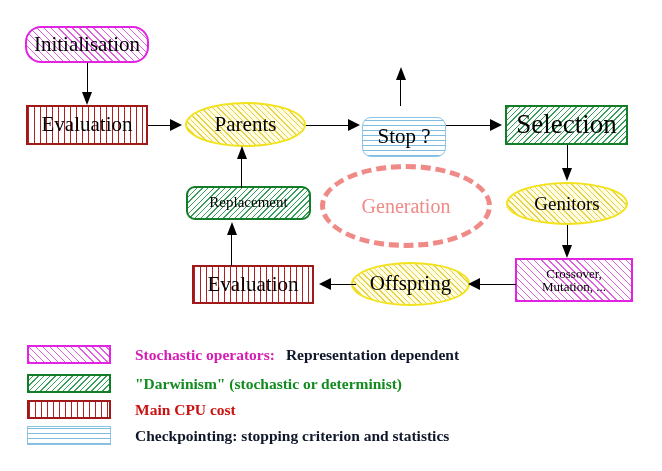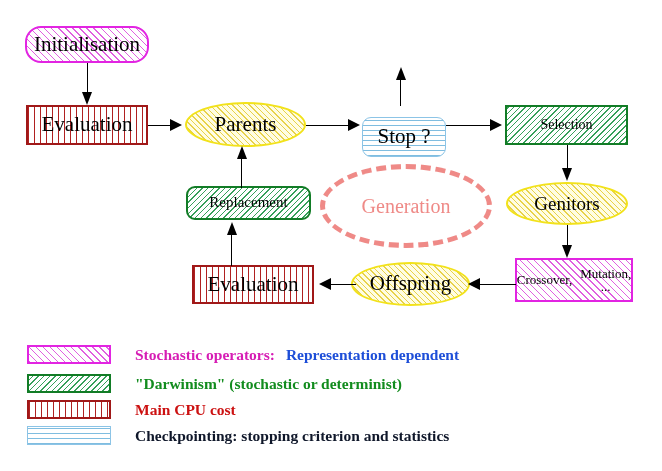--- a/index.html
+++ b/index.html
@@ -67,21 +67,21 @@
          border-bottom:13px solid #000;}
   .ah.down{border-left:5px solid transparent;border-right:5px solid transparent;
            border-top:13px solid #000;}
 
   
   .legend-row{position:absolute;left:0;display:flex;align-items:center;}
   .swatch{width:84px;height:19px;box-sizing:border-box;margin-left:27px;}
   .legend-text{margin-left:24px;font-weight:bold;font-size:15.5px;
                white-space:nowrap;letter-spacing:0px;}
   .lt-magenta{color:#d61cb4;}
-  .lt-gold{color:#1d4ed8;margin-top:43px;}
+  .lt-gold{color:#0f172a;margin-top:43px;}
   .lt-green{color:#128c1e;}
   .lt-red{color:#cc1111;}
   .lt-blue{color:#0f172a;}
   .sp{display:inline-block;width:11px;}
 </style>
 </head>
 <body>
 
 <div id="stage">
 
@@ -96,36 +96,36 @@
   <div class="node fill-yellow ellipse" style="left:185px;top:102px;width:121px;height:45px;">
     <span class="lbl" style="font-size:21px;text-align:center;">Parents</span>
   </div>
 
 
   <div class="node fill-blue rounded" style="left:362px;top:105px;width:84px;height:40px;">
     <span class="lbl" style="font-size:21px;">Stop ?</span>
   </div>
 
   <div class="node fill-green" style="left:505px;top:105px;width:123px;height:40px;">
-    <span class="lbl" style="font-size:14px;">Selection</span>
+    <span class="lbl" style="font-size:27px;">Selection</span>
   </div>
 
   <div class="node fill-green" style="left:186px;top:186px;width:125px;height:34px;border-radius:9px;">
     <span class="lbl" style="font-size:15px;">Replacement</span>
   </div>
 
   <div class="dashed-gen" style="left:320px;top:164px;width:172px;height:84px;">
     <span style="font-size:20px;">Generation</span>
   </div>
 
   <div class="node fill-yellow ellipse" style="left:506px;top:182px;width:122px;height:43px;">
     <span class="lbl" style="font-size:19px;">Genitors</span>
   </div>
 
-  <div class="node fill-magenta" style="left:515px;top:258px;width:118px;height:44px;flex-direction:row;font-family:Liberation Serif, serif;">
+  <div class="node fill-magenta" style="left:515px;top:258px;width:118px;height:44px;flex-direction:column;font-family:Liberation Serif, serif;">
     <span class="lbl" style="font-size:13px;">Crossover,</span>
     <span class="lbl" style="font-size:13px;">Mutation, ...</span>
   </div>
 
   <div class="node fill-red" style="left:192px;top:265px;width:122px;height:39px;">
     <span class="lbl" style="font-size:21px;">Evaluation</span>
   </div>
 
   <div class="node fill-yellow ellipse" style="left:351px;top:262px;width:119px;height:44px;">
     <span class="lbl" style="font-size:21px;">Offspring</span>

